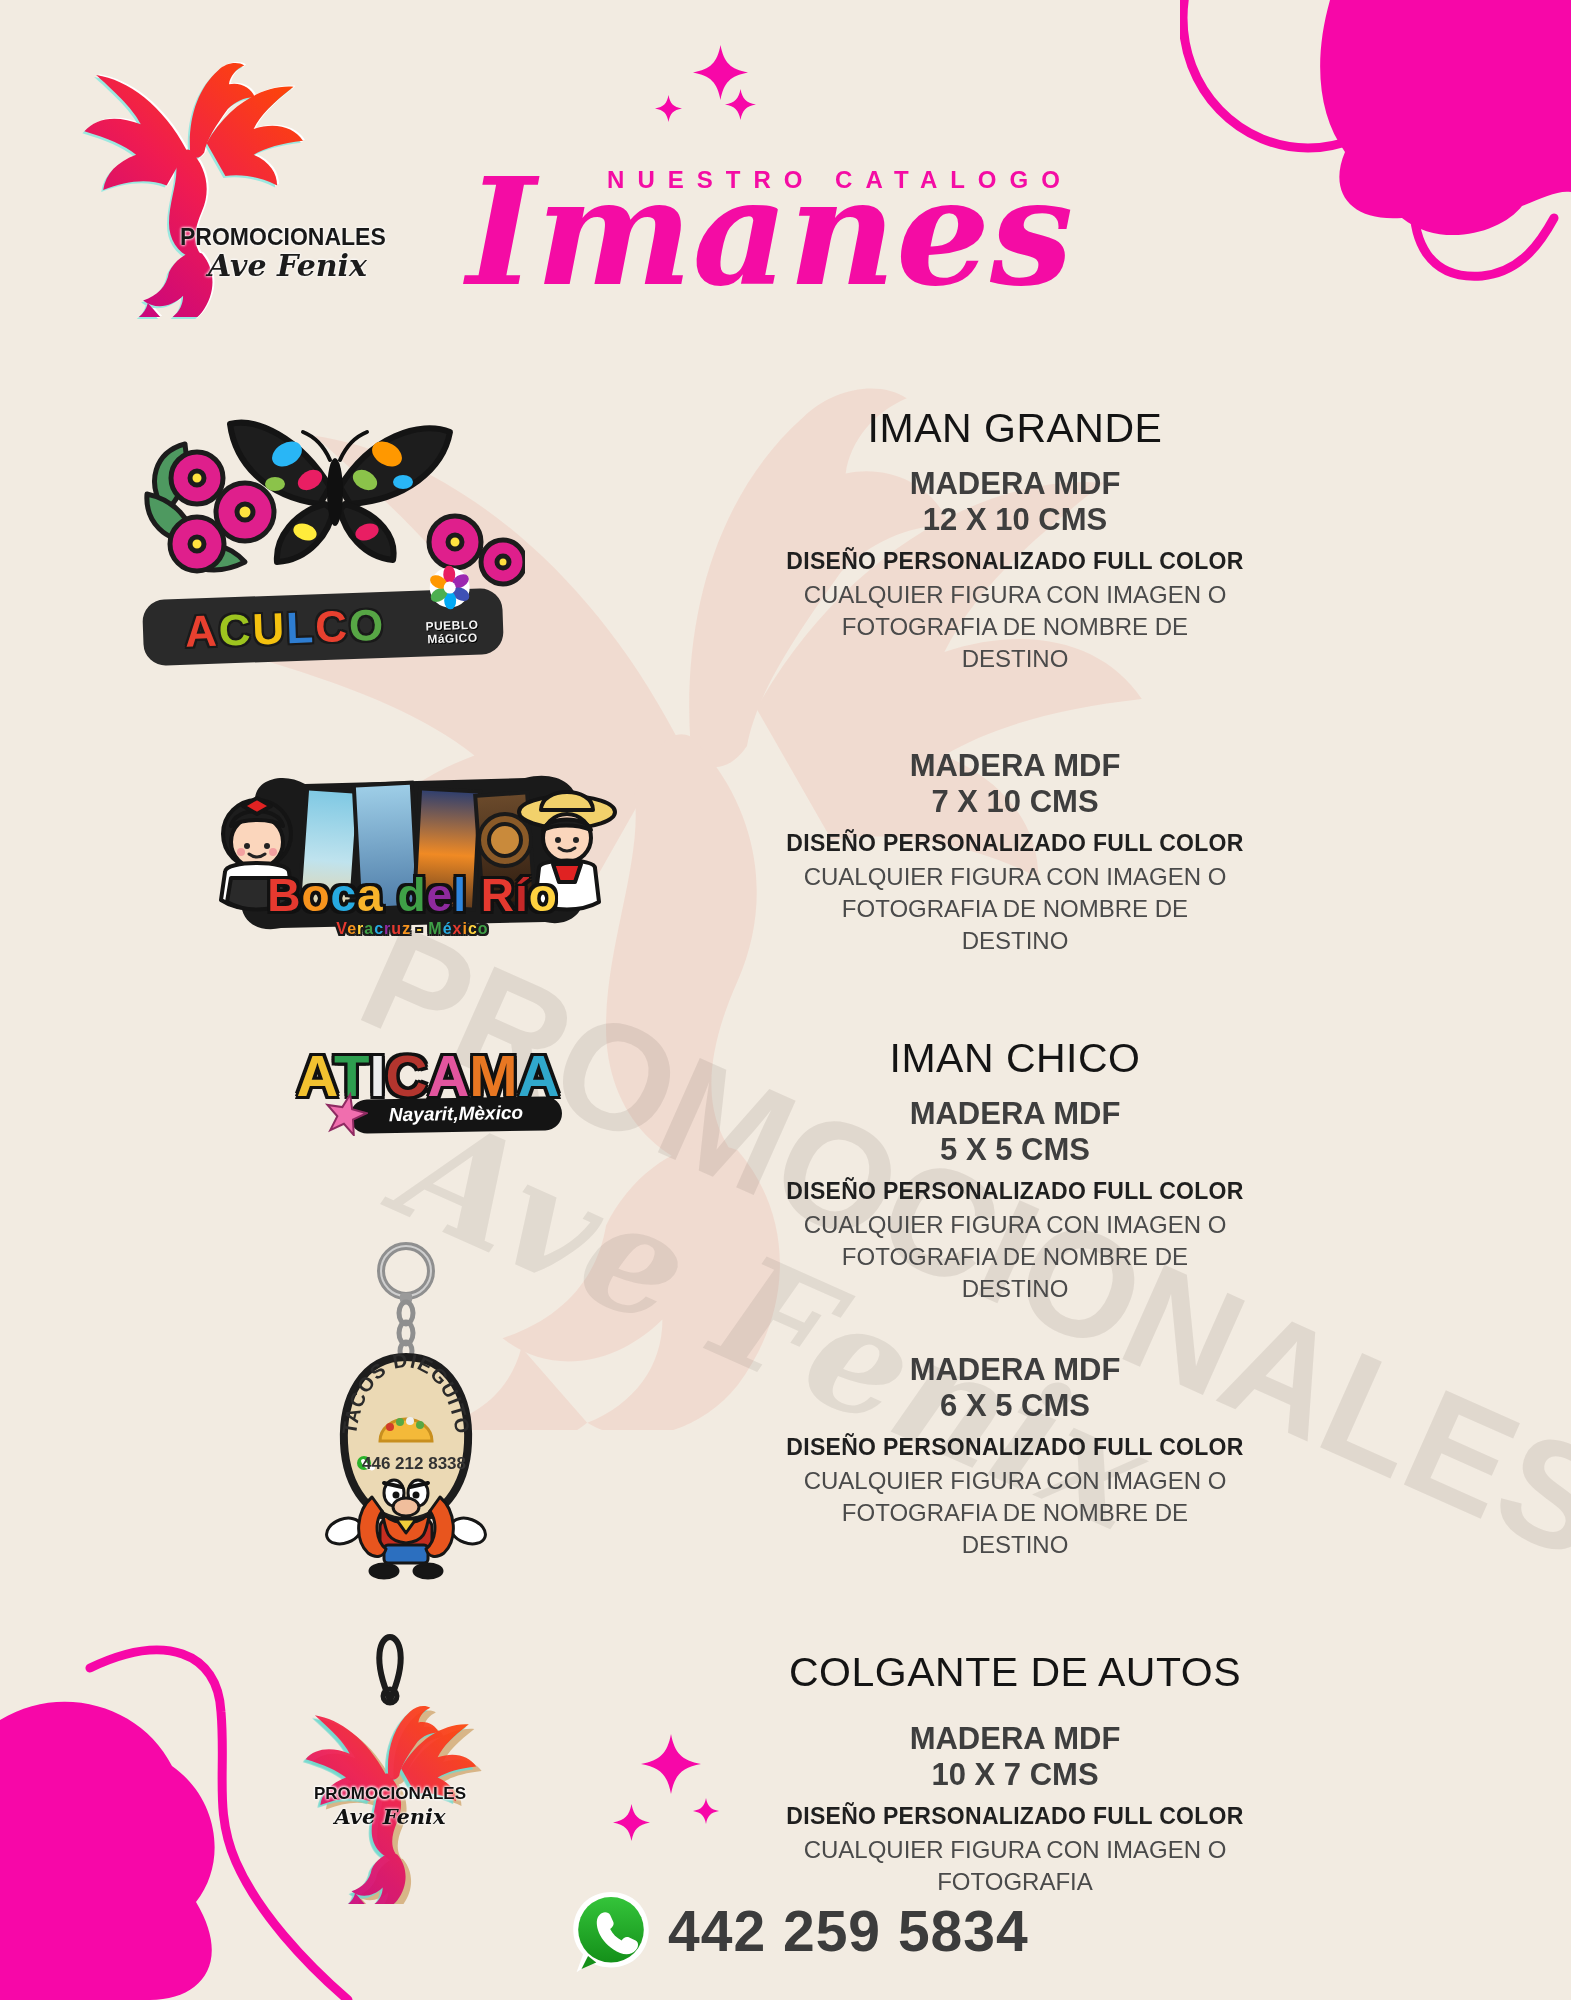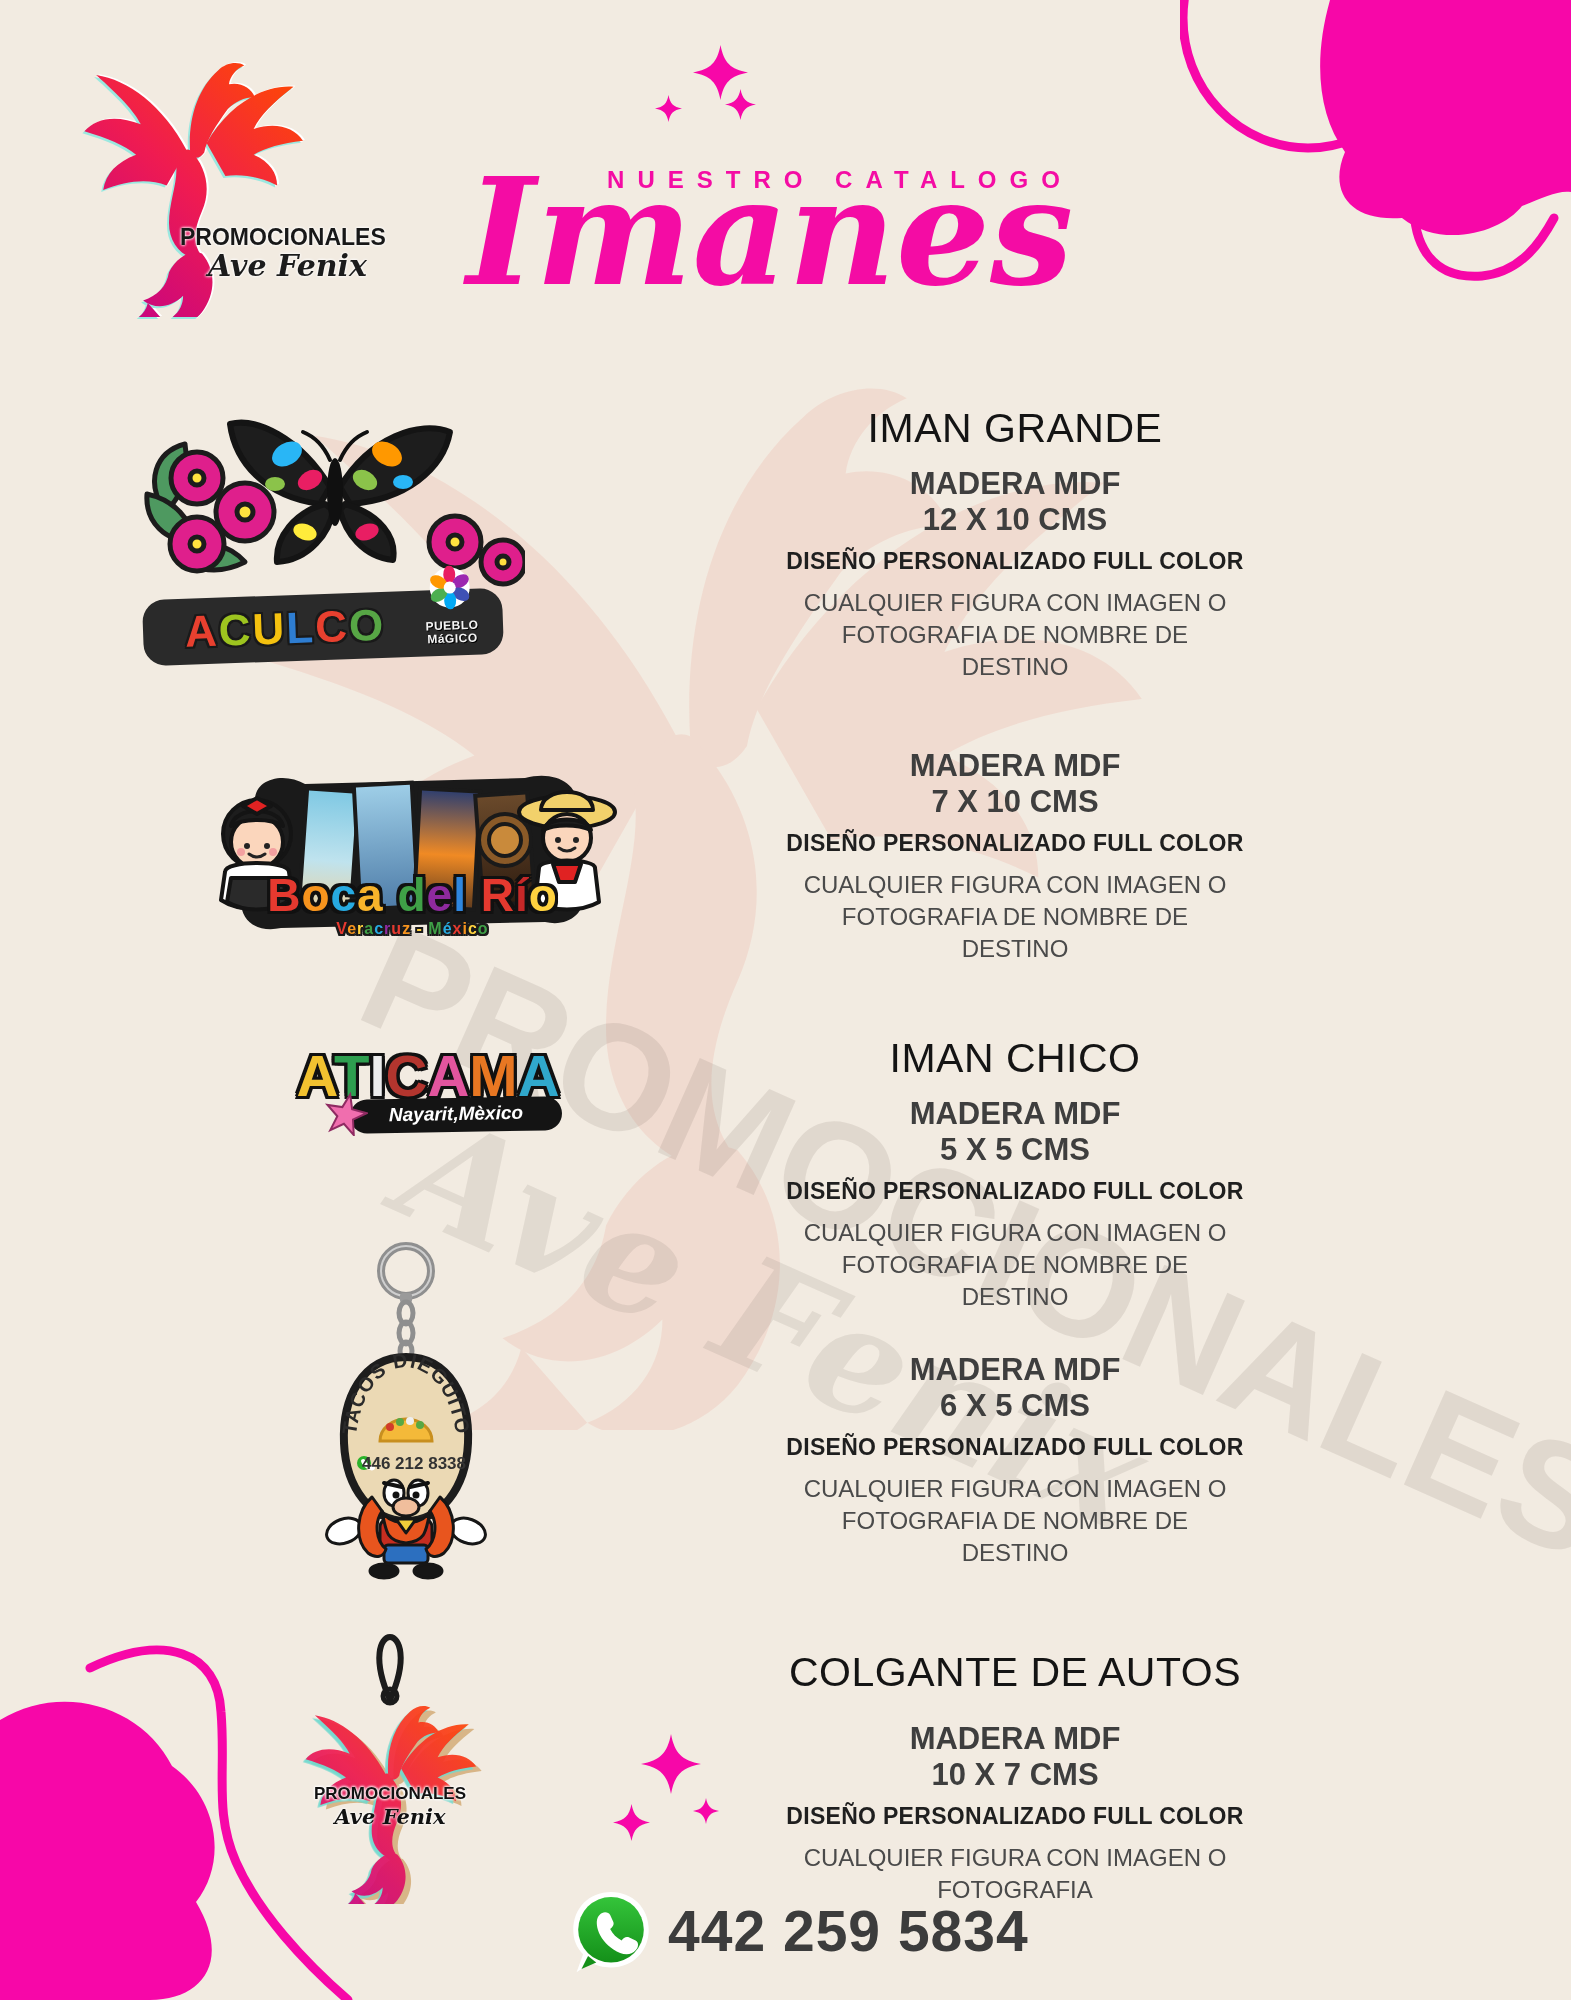--- a/index.html
+++ b/index.html
@@ -22,21 +22,21 @@
 
   
   .section{left:655px;width:720px;text-align:center;}
   .sec-title{font-size:41px;line-height:1;font-weight:400;color:#141414;
     letter-spacing:.5px;margin:0 0 17px 0;}
   .sec-mat{font-size:31px;line-height:1.16;font-weight:800;color:#3E3E3E;margin:0;}
   .sec-size{font-size:31px;line-height:1.16;font-weight:800;color:#3E3E3E;margin:0;}
   .sec-feature{font-size:23px;font-weight:700;color:#1F1F1F;letter-spacing:.3px;
     margin:10px 0 0 0;}
   .sec-desc{font-size:24px;line-height:1.33;font-weight:400;color:#4A4A4A;
-    width:440px;margin:12px auto 0 auto;}
+    width:440px;margin:4px auto 0 auto;}
 
   
   .wm-text{font-weight:900;font-size:150px;color:rgba(95,82,76,.12);
     transform:rotate(24deg);transform-origin:left top;white-space:nowrap;}
   .wm-script{font-family:"DejaVu Serif",serif;font-style:italic;font-weight:700;
     font-size:150px;color:rgba(95,82,76,.11);transform:rotate(24deg);
     transform-origin:left top;white-space:nowrap;}
 
   
   .ol2 span{text-shadow:2px 0 #1a1a1a,-2px 0 #1a1a1a,0 2px #1a1a1a,0 -2px #1a1a1a,

